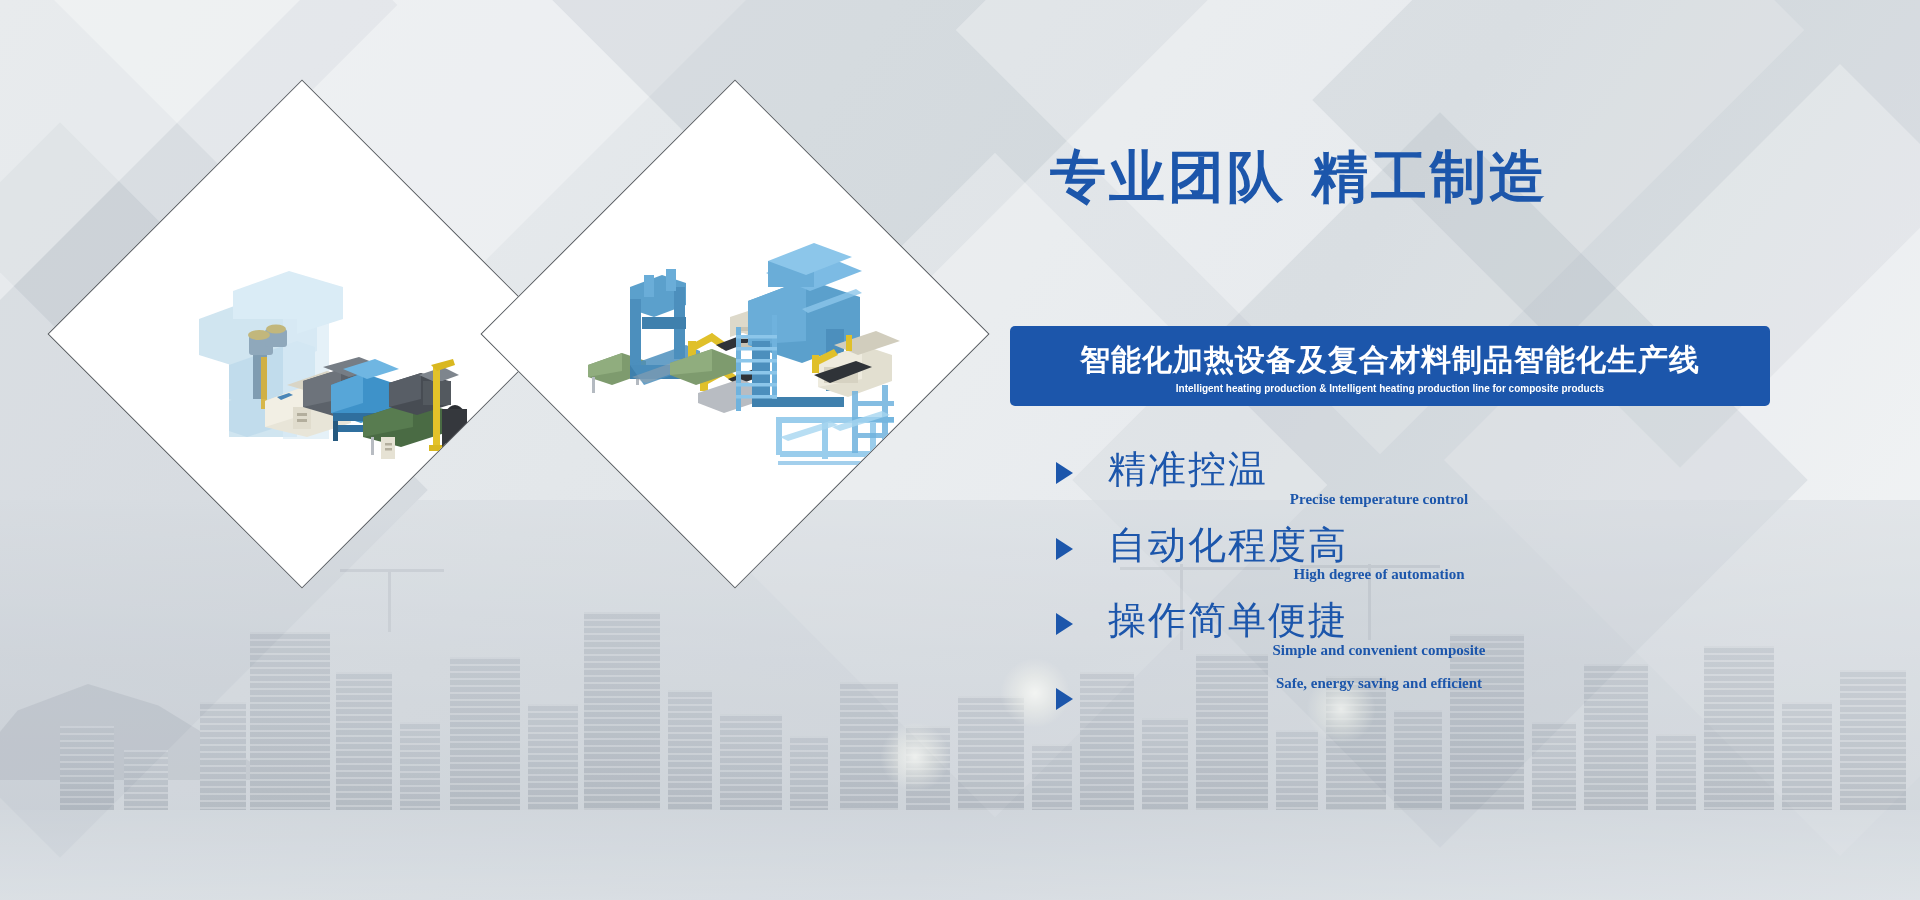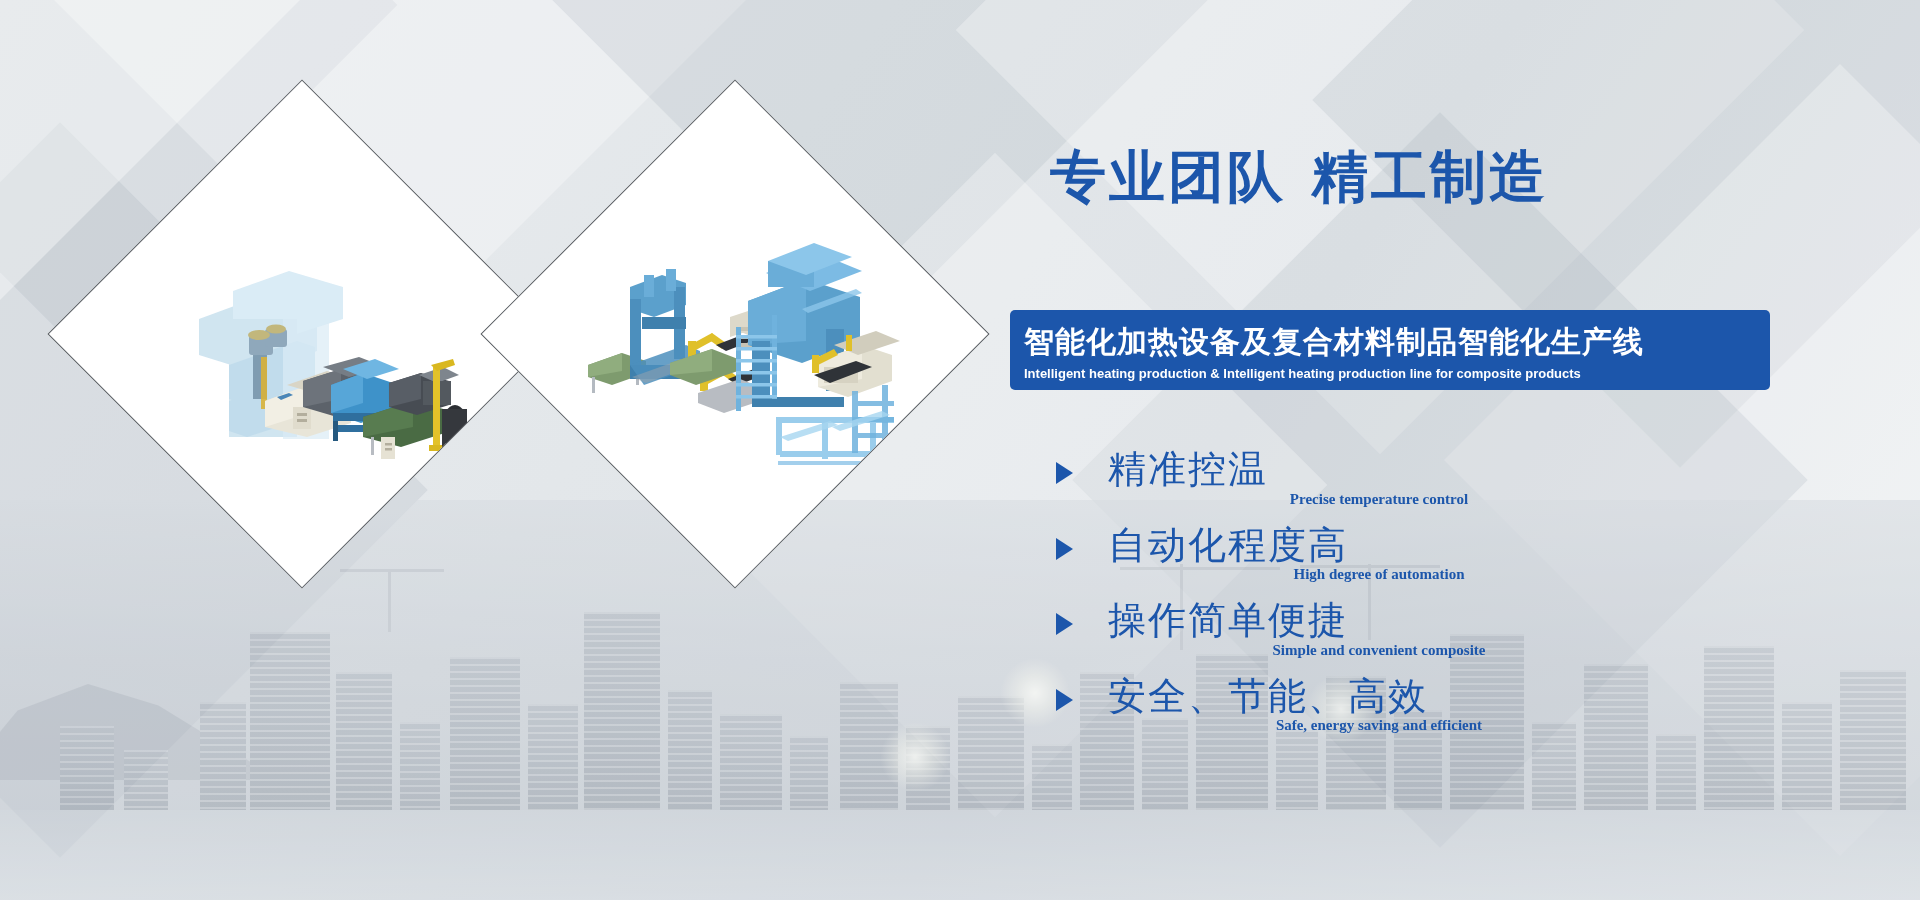--- a/index.html
+++ b/index.html
@@ -123,41 +123,41 @@
     margin-top:2px;
     font-size:28px;
     color:#1c56ab;
     letter-spacing:0px;
     font-family:"Liberation Sans",sans-serif;
   }
   .headline .en .gap { display:inline-block; width:18px; }
 
   #product-banner {
     position:absolute;
-    left:-30px; top:310px;
+    left:-30px; top:326px;
     width:760px; height:80px;
     background:#1c56ab;
     border-radius:5px;
     padding:6px 14px 0 14px;
     display:flex;
     flex-direction:column;
-    align-items:flex-start;
+    align-items:center;
     justify-content:center;
   }
   #product-banner .pb-cn {
     font-size:30px;
     font-weight:bold;
     color:#ffffff;
     letter-spacing:1px;
     white-space:nowrap;
     line-height:1.12;
     font-family:"DejaVu Sans","Liberation Sans",sans-serif;
   }
   #product-banner .pb-en {
-    font-size:13px;
+    font-size:10px;
     font-weight:bold;
     color:#ffffff;
     white-space:nowrap;
     line-height:1.2;
     margin-top:7px;
     font-family:"Liberation Sans",sans-serif;
   }
 
   #features {
     position:absolute;
@@ -456,20 +456,19 @@
       </div>
 
       <div class="feature">
         <span class="bullet"></span>
         <div class="f-cn">操作简单便捷</div>
         <div class="f-en">Simple and convenient composite</div>
       </div>
 
       <div class="feature">
         <span class="bullet"></span>
-        <div class="f-cn">安全、节能、高效</div>
         <div class="f-en">Safe, energy saving and efficient</div>
       </div>
 
     </div>
   </div>
 
 </div>
 
 </body></html>

